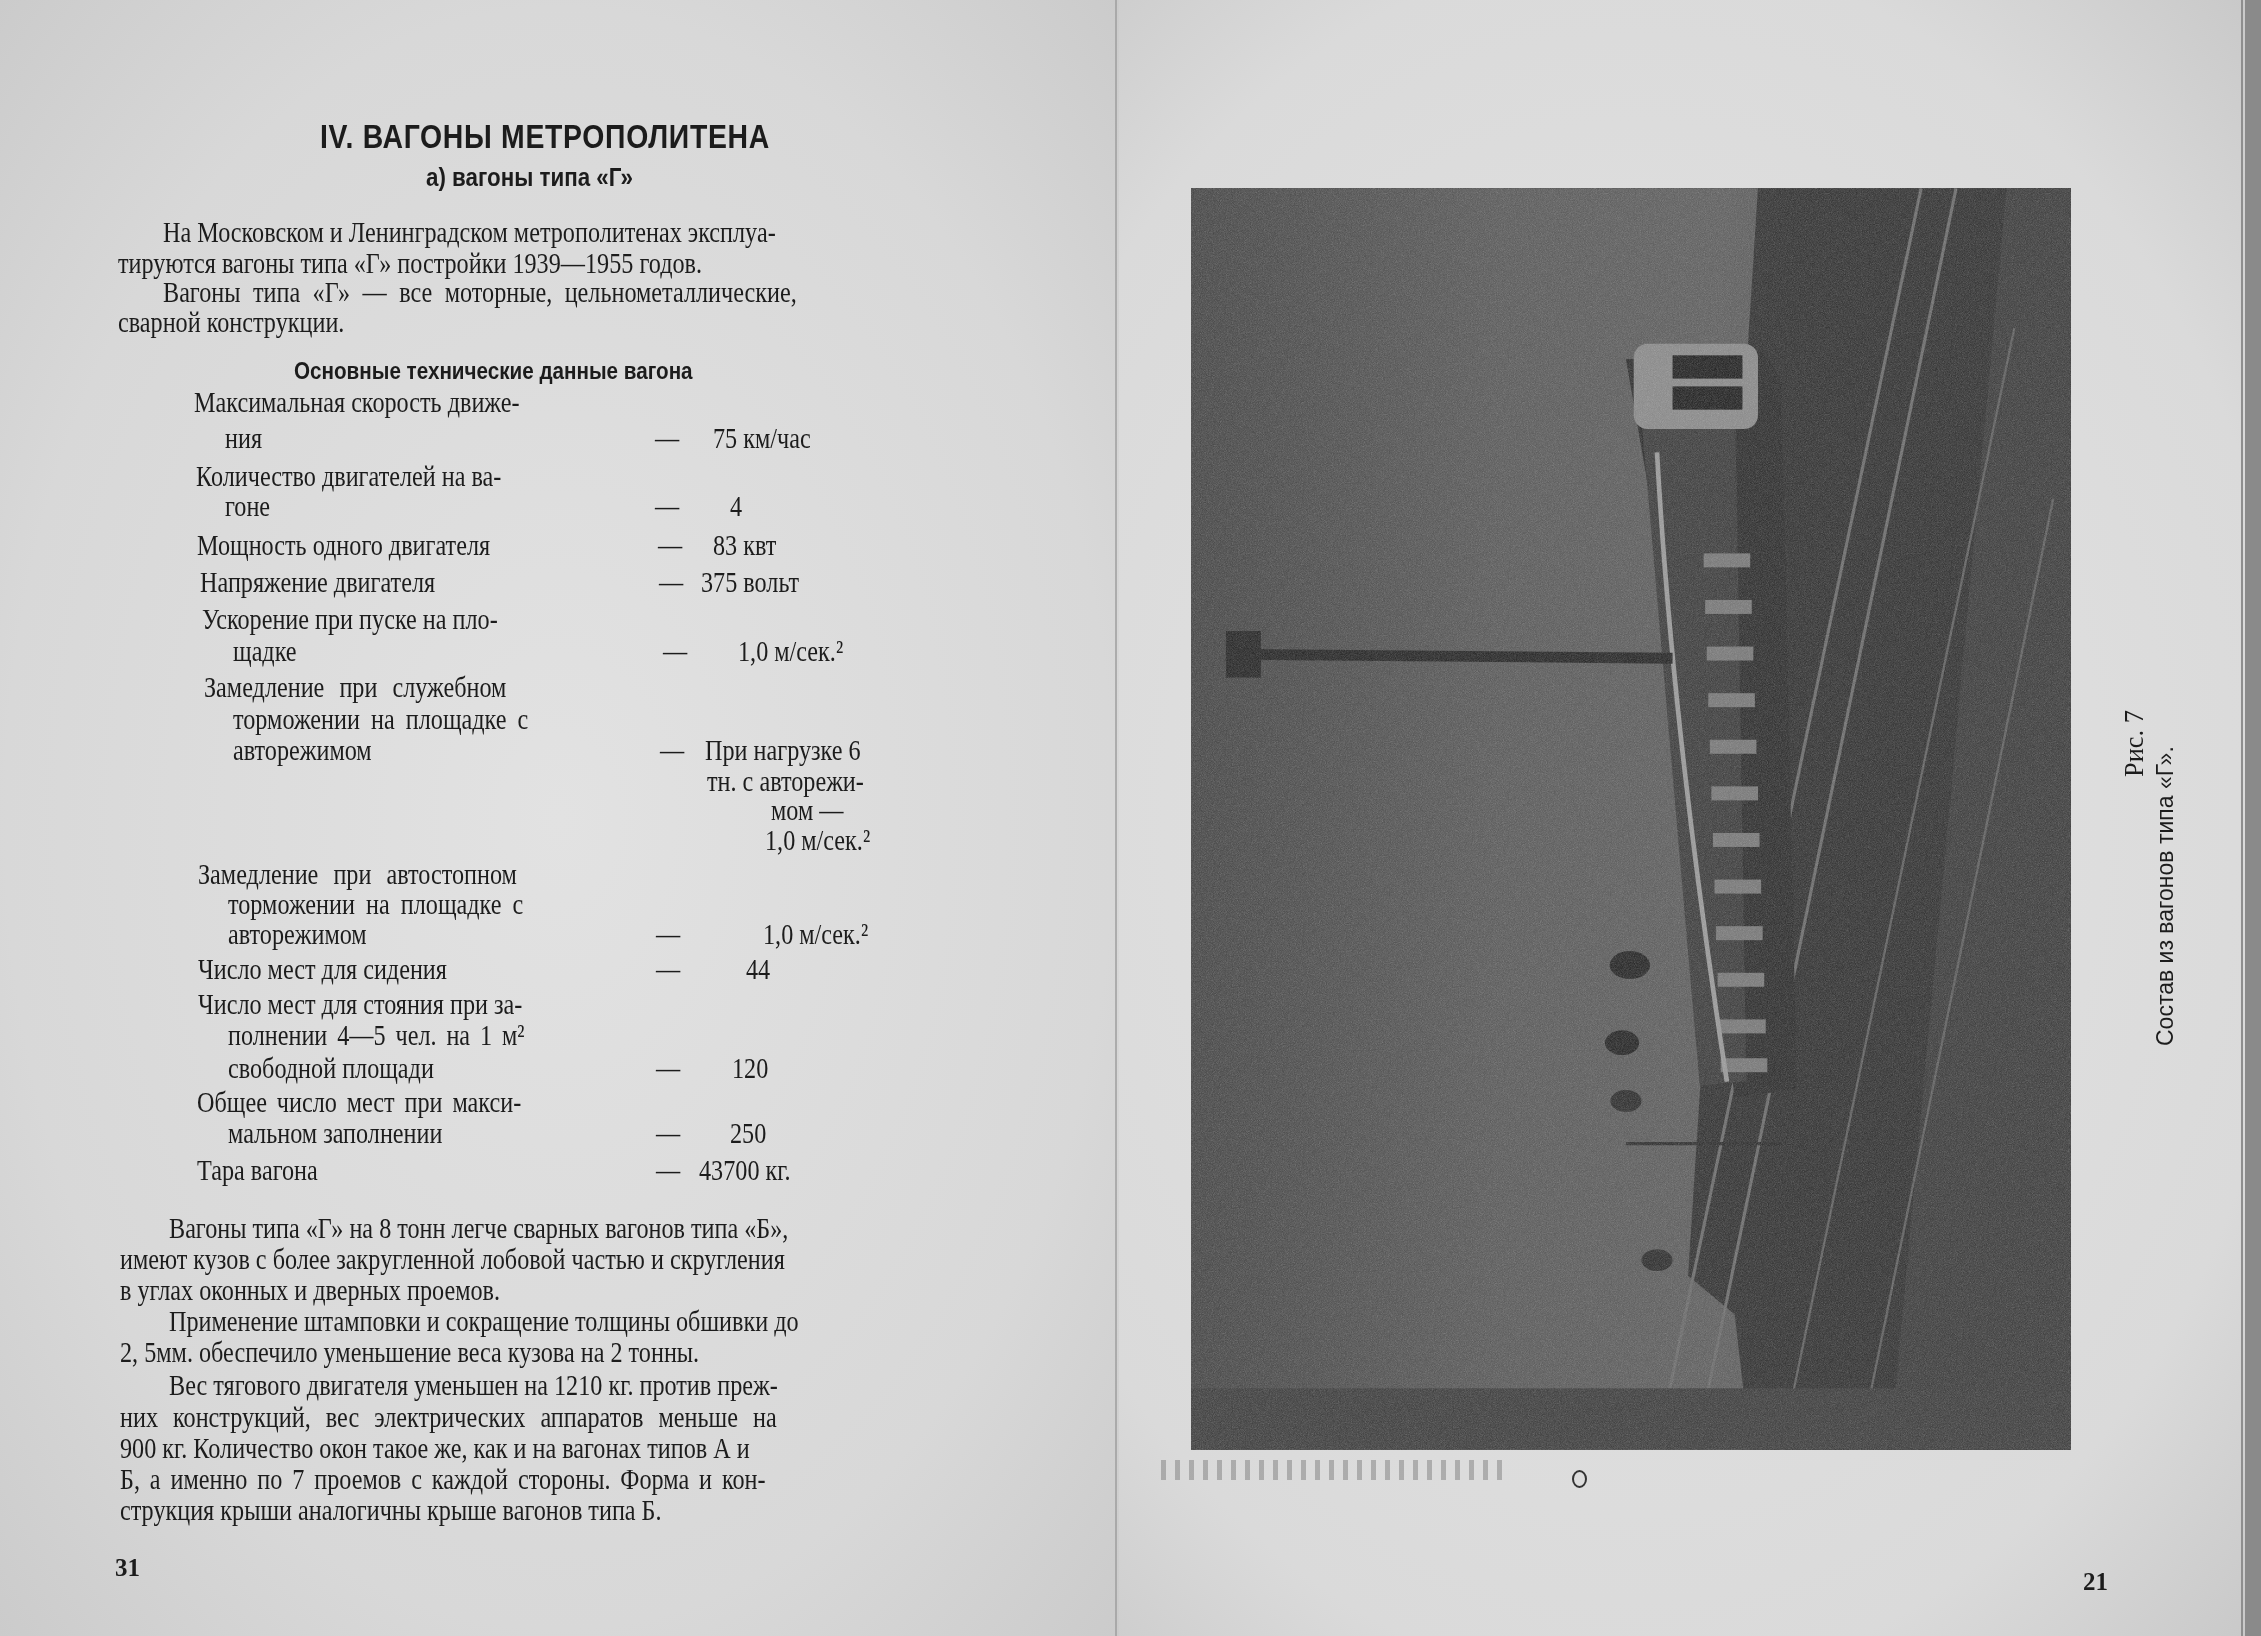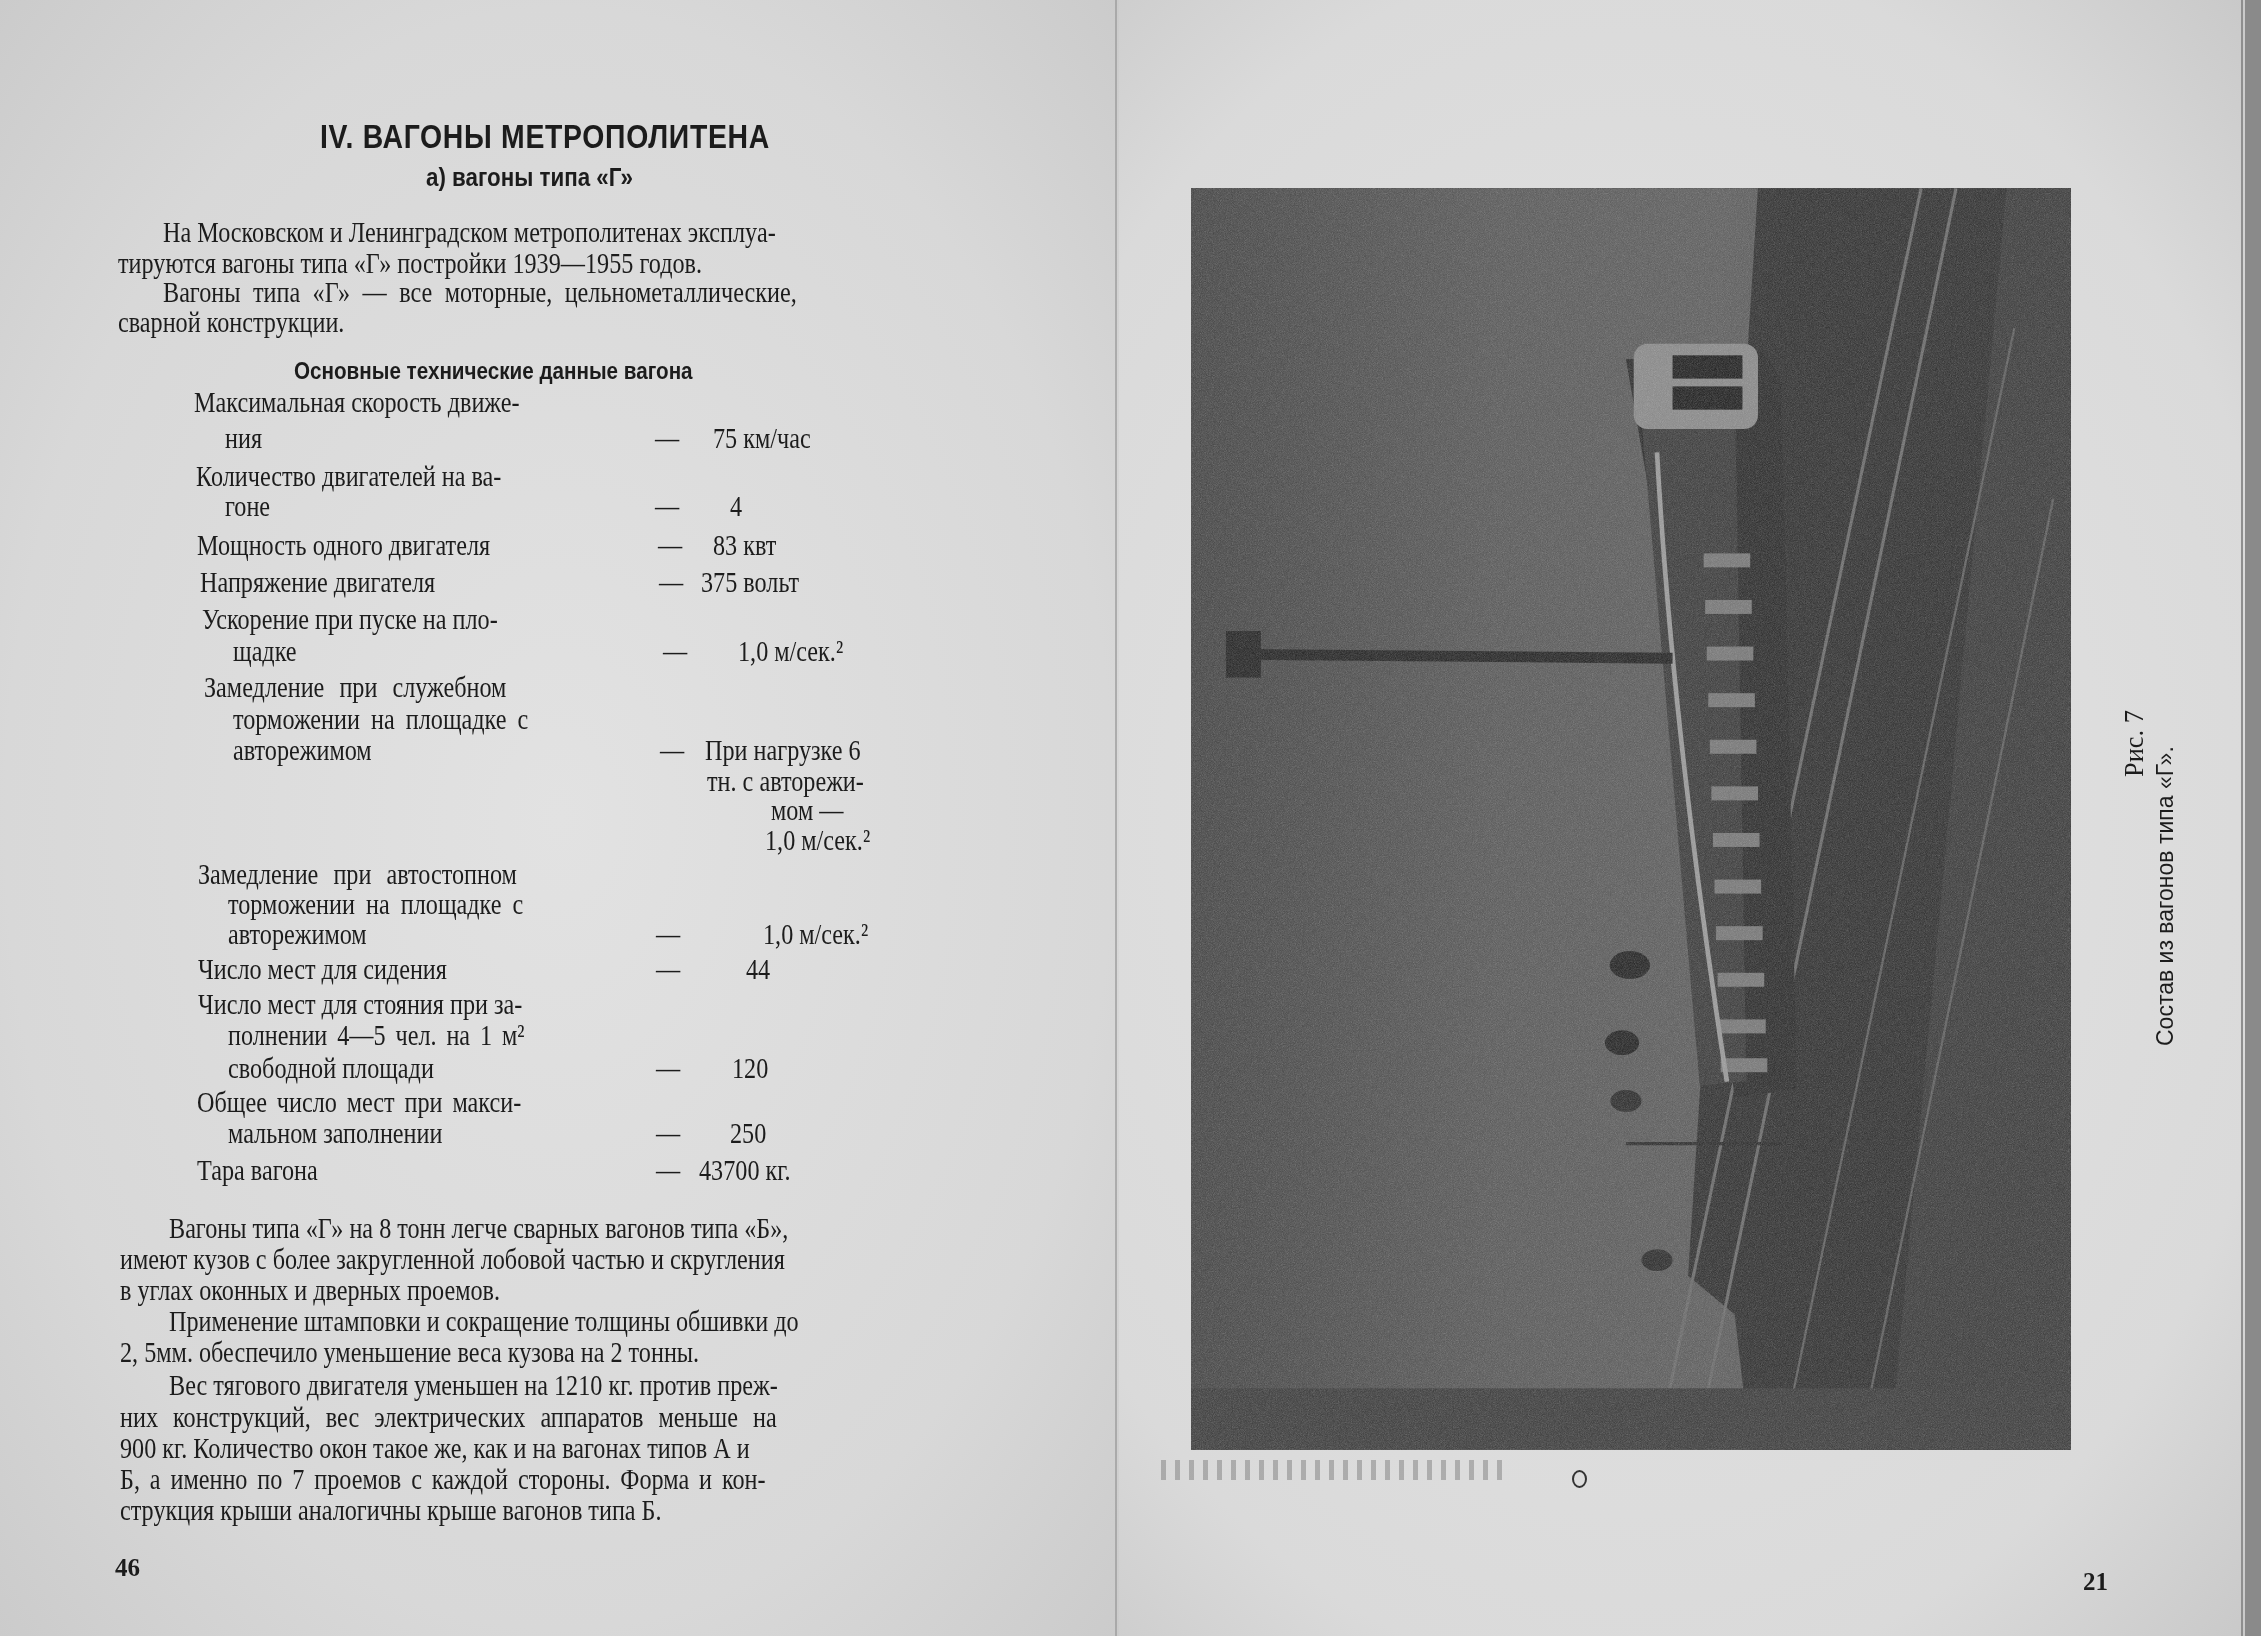--- a/index.html
+++ b/index.html
@@ -118,21 +118,21 @@
   <div class="t body" style="left:120px;top:1276px;">в углах оконных и дверных проемов.</div>
   <div class="t body" style="left:169px;top:1307px;">Применение штамповки и сокращение толщины обшивки до</div>
   <div class="t body" style="left:120px;top:1338px;">2, 5мм. обеспечило уменьшение веса кузова на 2 тонны.</div>
   <div class="t body" style="left:169px;top:1371px;">Вес тягового двигателя уменьшен на 1210 кг. против преж-</div>
   <div class="t body" style="left:120px;top:1403px;word-spacing:11px;">них конструкций, вес электрических аппаратов меньше на</div>
   <div class="t body" style="left:120px;top:1434px;">900 кг. Количество окон такое же, как и на вагонах типов А и</div>
   <div class="t body" style="left:120px;top:1465px;word-spacing:4.7px;">Б, а именно по 7 проемов с каждой стороны. Форма и кон-</div>
   <div class="t body" style="left:120px;top:1496px;">струкция крыши аналогичны крыше вагонов типа Б.</div>
 </div>
 
-<div class="t pagenum" style="left:115px;top:1555px;">46</div>
+<div class="t pagenum" style="left:115px;top:1555px;">31</div>
 
 <div class="photo">
   <svg width="880" height="1262" viewBox="0 0 1133 1624" xmlns="http://www.w3.org/2000/svg">
     <defs>
       <filter id="grain" x="0" y="0" width="100%" height="100%">
         <feTurbulence type="fractalNoise" baseFrequency="0.9" numOctaves="2" seed="3" result="n"></feTurbulence>
         <feColorMatrix type="saturate" values="0"></feColorMatrix>
         <feComponentTransfer>
             <feFuncA type="linear" slope="0.35"></feFuncA>
           </feComponentTransfer>

